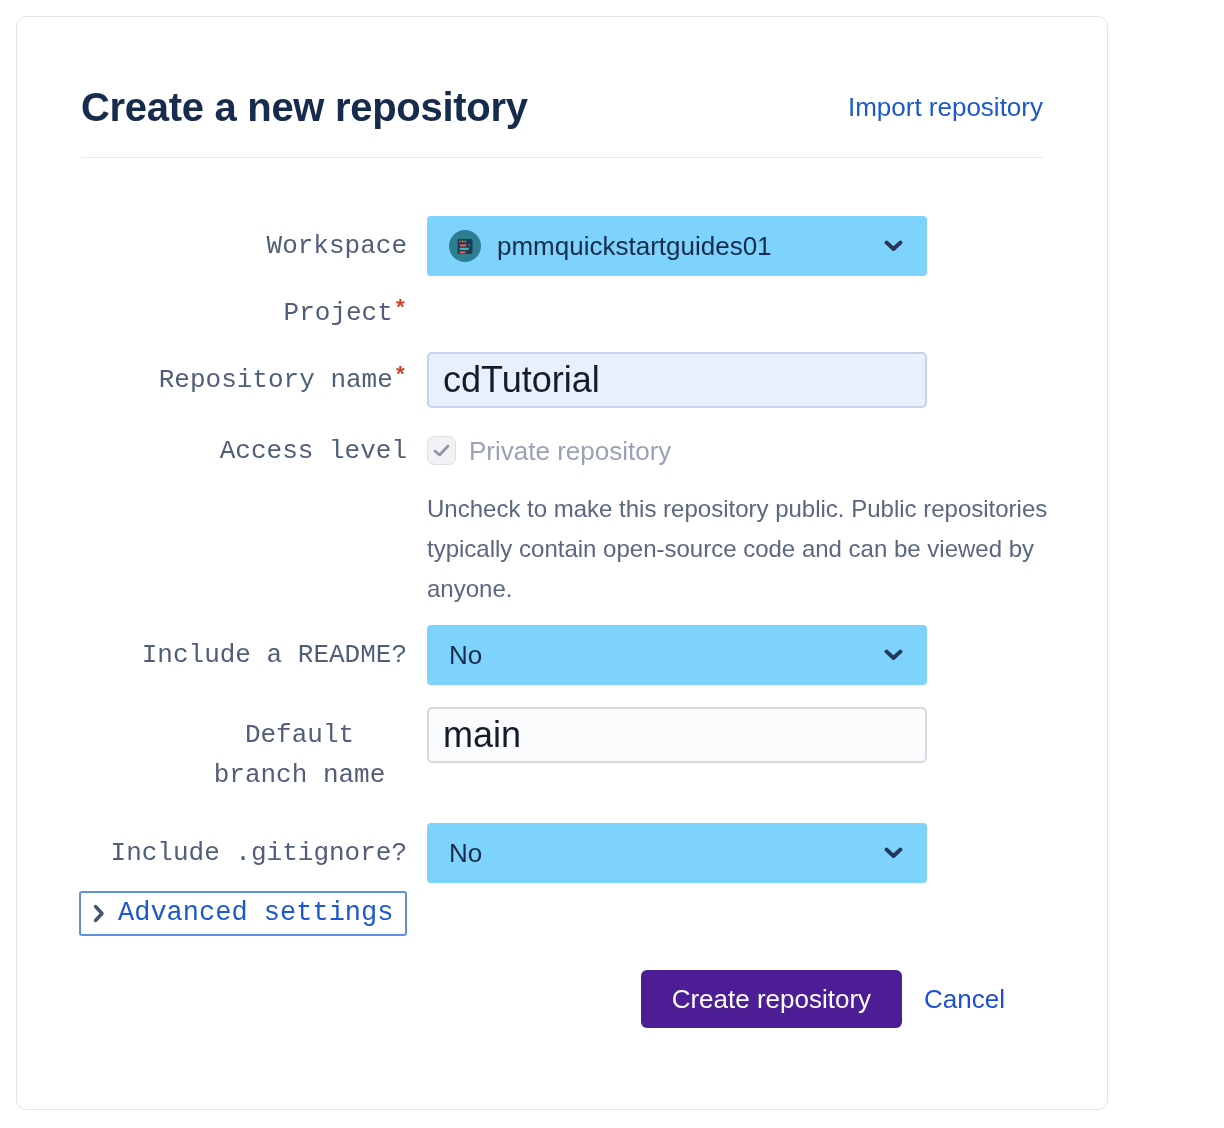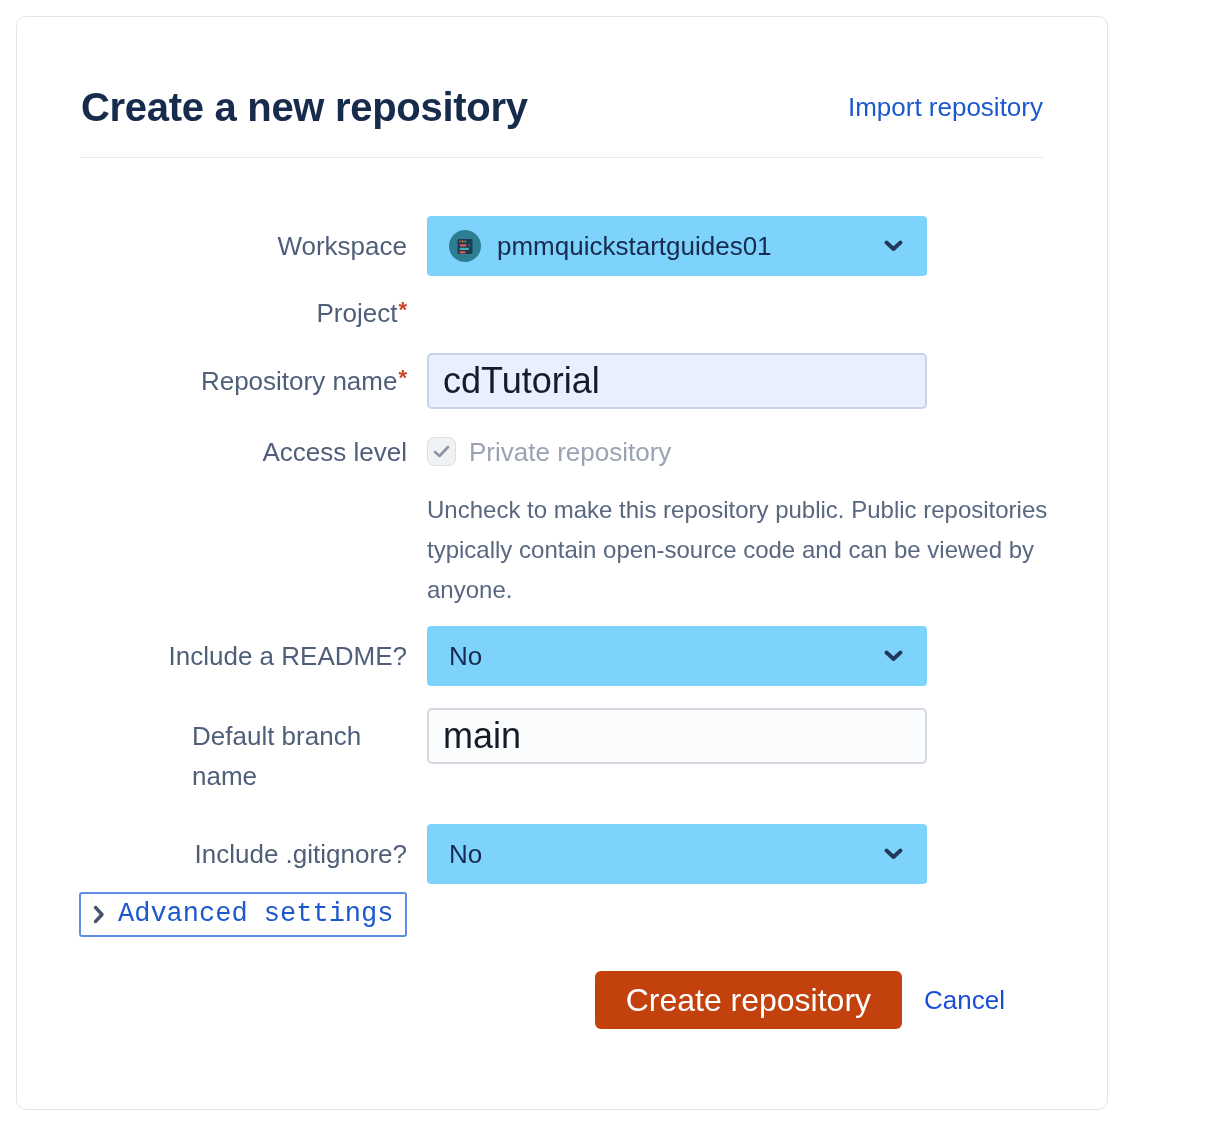--- a/index.html
+++ b/index.html
@@ -15,21 +15,21 @@
   }
   .header-row{display:flex;justify-content:space-between;align-items:center;}
   .page-title{font-size:40px;line-height:48px;font-weight:700;color:#172B4D;margin:0;letter-spacing:-0.3px;}
   .import-link{font-size:26px;color:#1D58CC;font-weight:500;cursor:pointer;text-decoration:none;}
   .divider{border:none;border-top:1px solid #E7E9EC;margin:26px 0 0 0;}
   .form{margin-top:58px;}
   .row{display:flex;align-items:center;margin-bottom:22px;}
   .row.align-top{align-items:flex-start;}
   .row-label{
     flex:none;width:326px;text-align:right;
-    font-size:26px;color:#505F79;
+    font-size:26px;color:#505F79;font-family:Liberation Mono, monospace;
   }
   .req{color:#CF4328;font-size:22px;font-weight:600;position:relative;top:-5px;margin-left:1px;}
   .control{flex:none;width:500px;margin-left:20px;}
   .select{
     box-sizing:border-box;height:60px;background:#7dd3fc;border-radius:4px;
     display:flex;align-items:center;padding:0 24px 0 22px;
     font-size:26px;color:#172B4D;cursor:pointer;
   }
   .select .grow{flex:1;}
   .select .val{margin-left:16px;}
@@ -50,39 +50,39 @@
     box-sizing:border-box;width:29px;height:29px;border-radius:7px;
     background:#F1F2F4;border:1px solid #DCDFE4;
     display:flex;align-items:center;justify-content:center;flex:none;
   }
   .checkbox-label{font-size:26px;color:#9AA3B3;margin-left:13px;}
   .help-text{
     margin-top:22px;max-width:676px;
     font-size:24px;line-height:40px;color:#596780;
   }
   .row-branch .row-label{padding-top:8px;line-height:40px;}
-  .row-branch .label-wrap{display:inline-block;max-width:215px;text-align:left;}
+  .row-branch .label-wrap{display:inline-block;max-width:215px;text-align:center;}
   .row-branch{margin-bottom:28px;}
   .row-project{margin-bottom:24px;}
   .row-reponame{margin-bottom:28px;}
   .row-gitignore{margin-bottom:0;}
   .advanced{
     display:inline-flex;align-items:center;gap:13px;
     margin:8px 0 0 -2px;padding:5px 12px;
     border:2px solid #5E8FE4;border-radius:3px;cursor:pointer;background:#fff;
   }
   .advanced-label{font-size:27px;line-height:31px;color:#1D58CC;font-weight:500;font-family:Liberation Mono, monospace;}
   .actions{
     display:flex;justify-content:flex-end;align-items:center;
     gap:22px;margin-top:34px;padding-right:38px;
   }
   .btn-primary{
     box-sizing:border-box;height:58px;padding:0 31px;
-    background:#c2410c;color:#ffffff;border:none;border-radius:6px;
-    font-family:"Liberation Sans", sans-serif;font-size:32px;cursor:pointer;
+    background:#4c1d95;color:#ffffff;border:none;border-radius:6px;
+    font-family:"Liberation Sans", sans-serif;font-size:26px;cursor:pointer;
   }
   .cancel-link{font-size:26px;color:#1d4ed8;font-weight:500;cursor:pointer;text-decoration:none;}
 </style>
 </head>
 <body>
 
 <div class="card">
 
   <div class="header-row">
     <h1 class="page-title">Create a new repository</h1>

